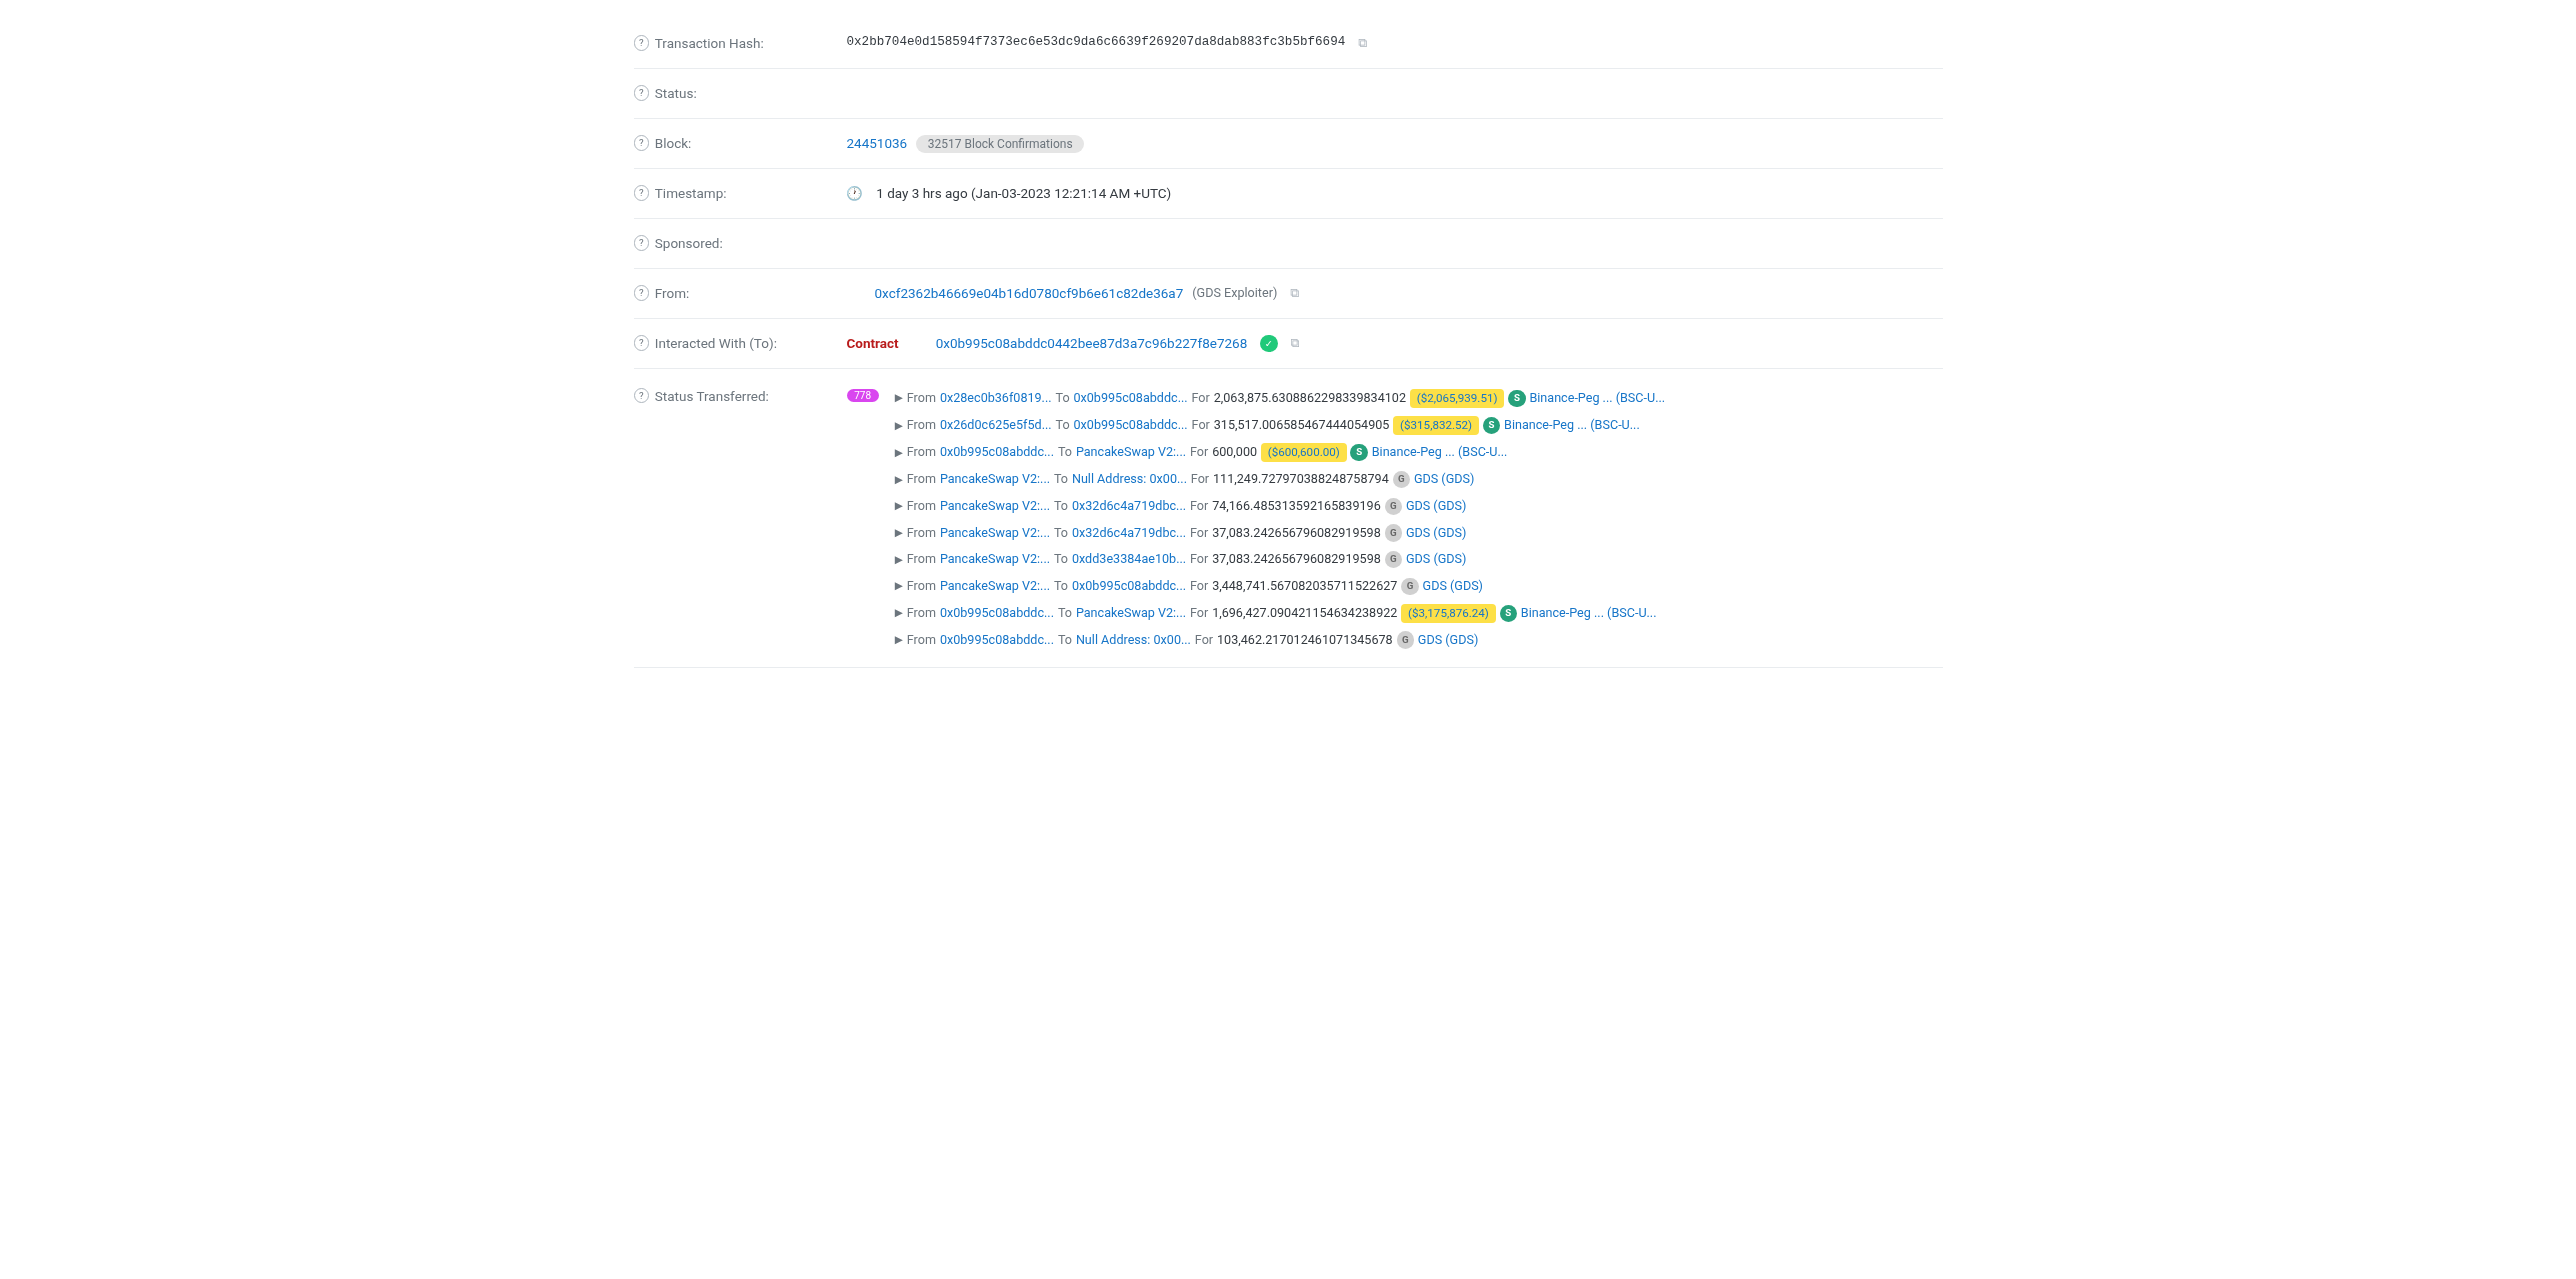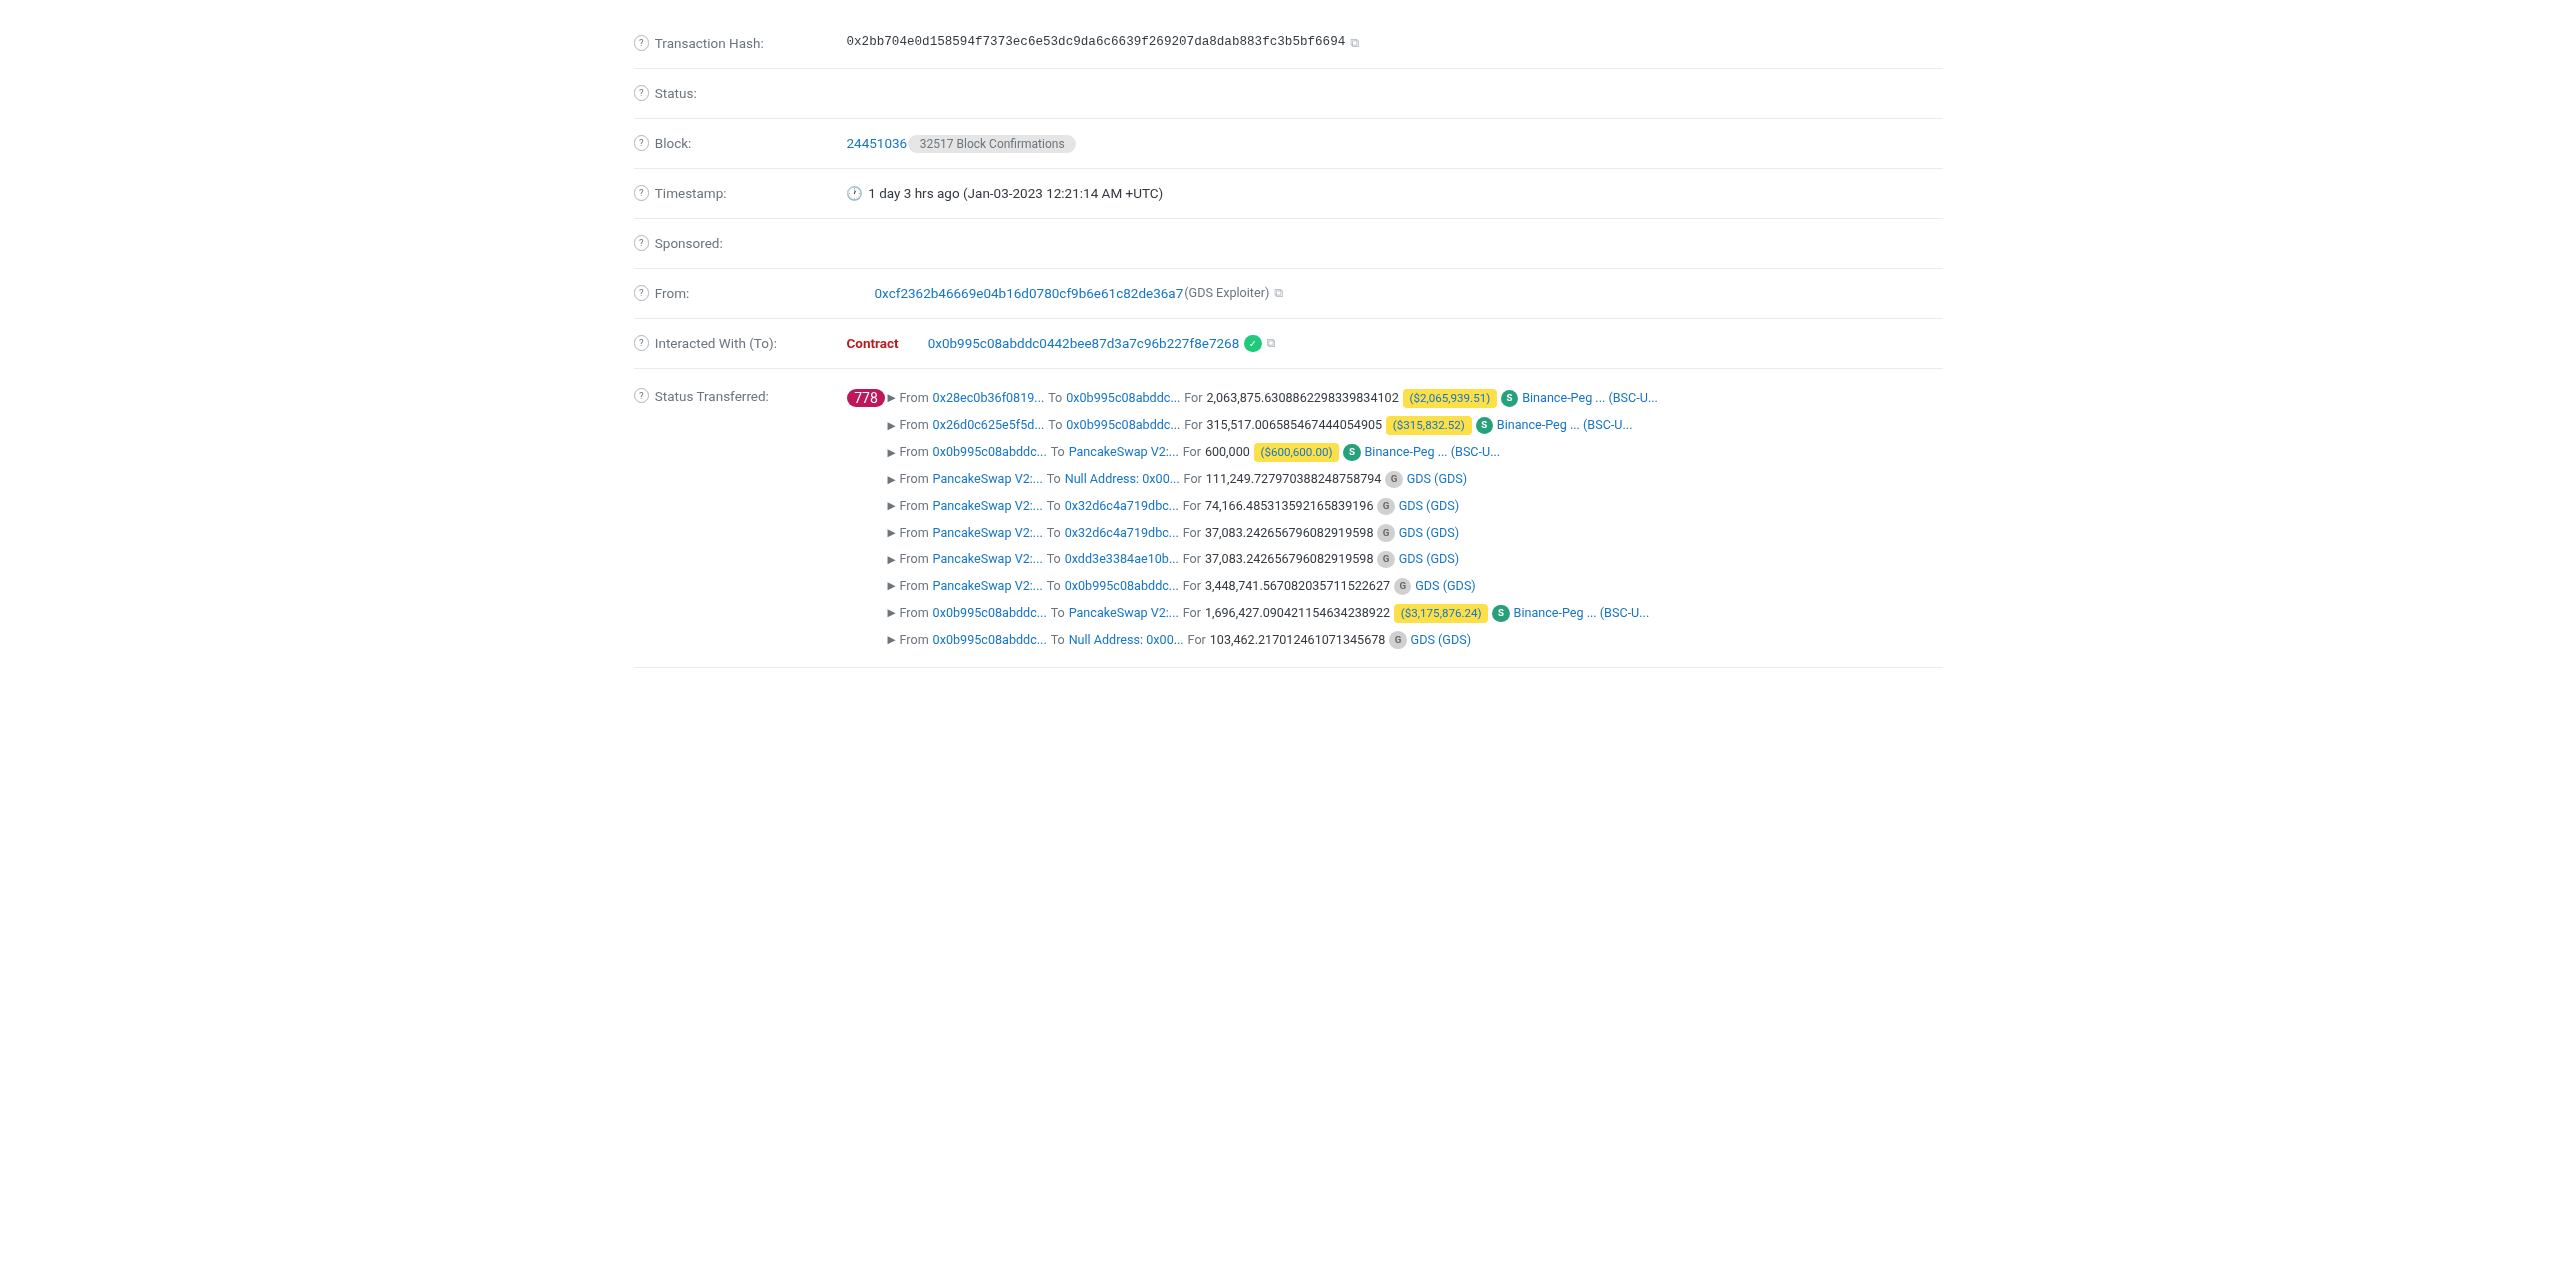--- a/index.html
+++ b/index.html
@@ -40,21 +40,21 @@
       justify-content: center;
       font-size: 9.7px;
       color: #6c757d;
       flex-shrink: 0;
     }
     .value-col {
       flex: 1;
       display: flex;
       align-items: flex-start;
       flex-wrap: wrap;
-      gap: 1px;
+      gap: 9px;
       padding-top: 1.9px;
     }
     .tx-hash {
       font-family: 'Courier New', monospace;
       font-size: 12.6px;
       color: #343a40;
       word-break: break-all;
     }
     .copy-icon {
       display: inline-flex;
@@ -151,26 +151,26 @@
       border-radius: 50%;
       background: #21c97a;
       color: #fff;
       font-size: 9.7px;
       margin-left: 3.9px;
     }
     .tokens-badge {
       display: inline-flex;
       align-items: center;
       justify-content: center;
-      background: #be185d;
+      background: #d946ef;
       color: #fff;
       border-radius: 11.6px;
       padding: 1px 7.7px;
-      font-size: 14px;
-      margin-right: 1px;
+      font-size: 10px;
+      margin-right: 7px;
     }
     .transfer-row {
       display: flex;
       align-items: center;
       flex-wrap: wrap;
       gap: 3.9px;
       padding: 3.9px 0;
       font-size: 12.6px;
       line-height: 1.5;
     }

